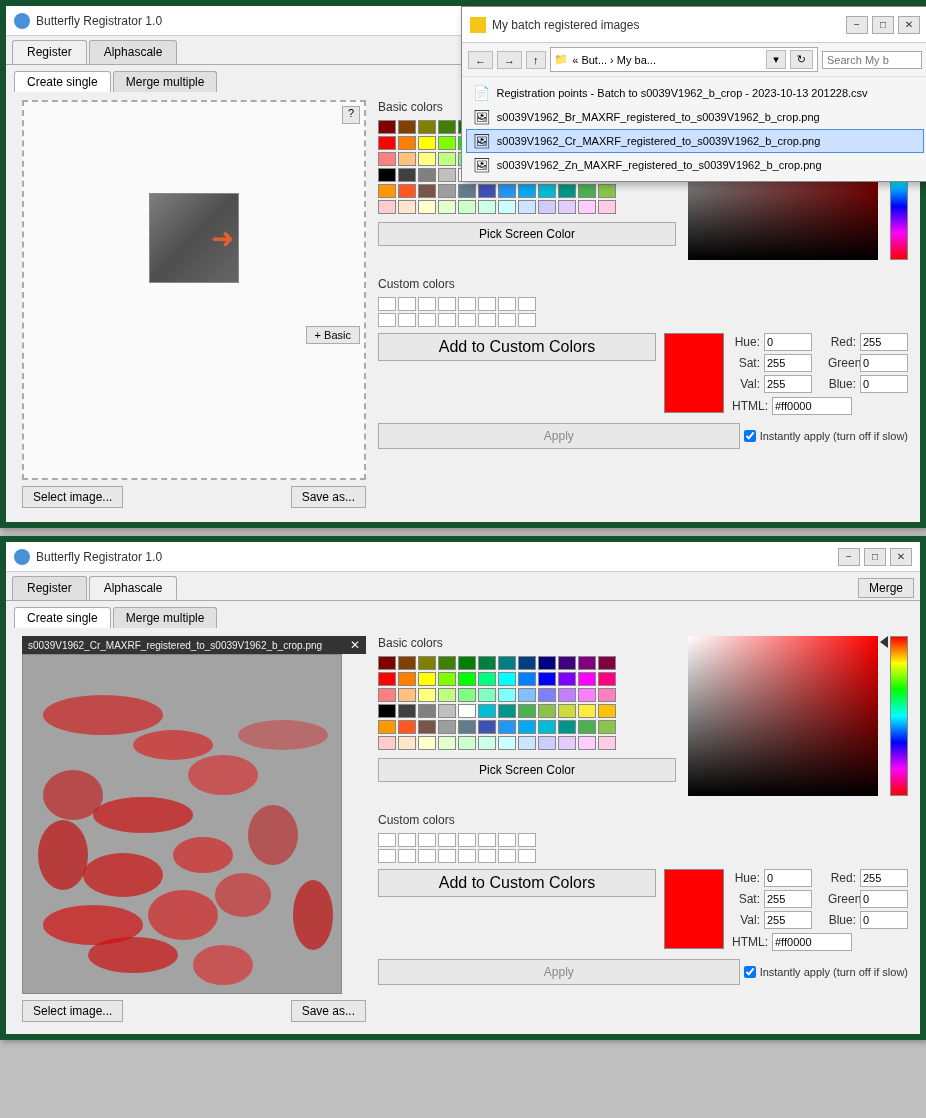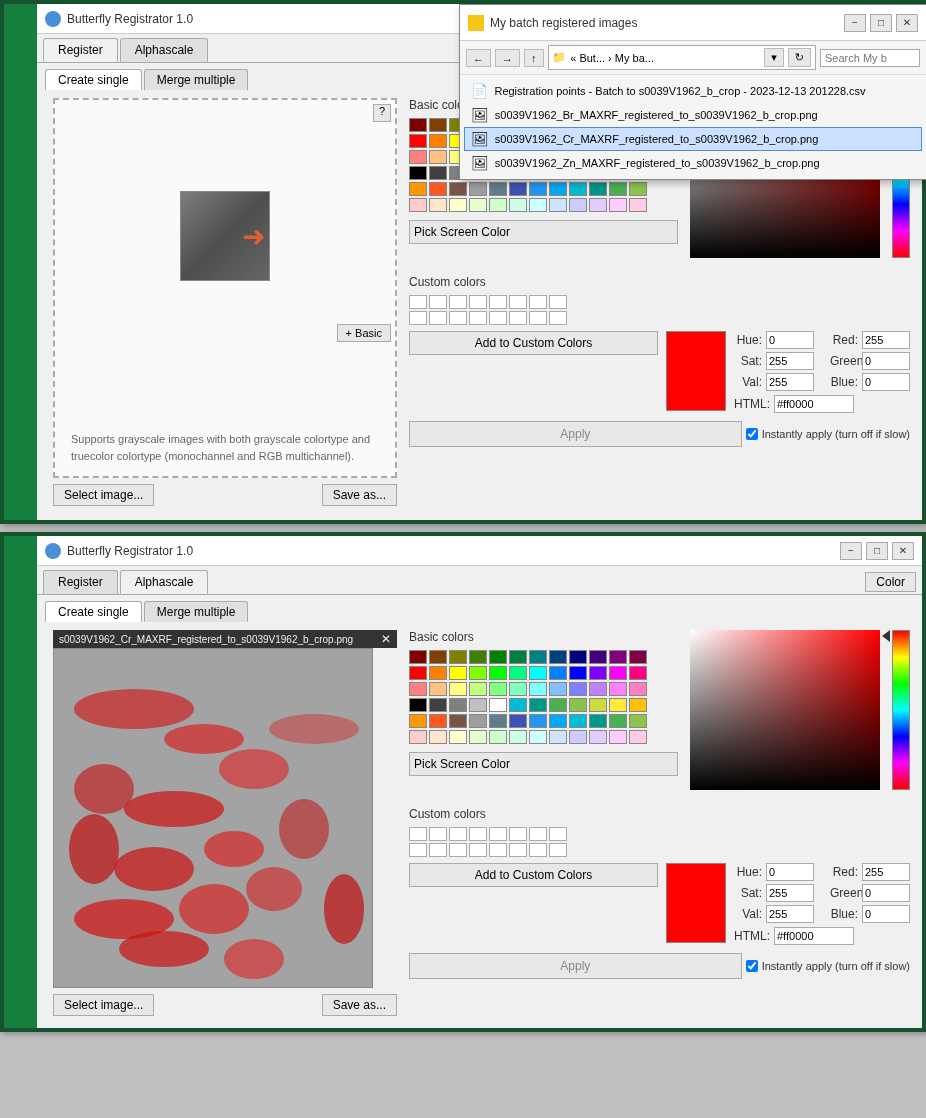--- a/index.html
+++ b/index.html
@@ -6,25 +6,24 @@
     body {
       font-family: 'Segoe UI', Arial, sans-serif;
       font-size: 12px;
       background: #c0c0c0;
       width: 926px;
       min-height: 1118px;
     }
 
     
     .window {
-      border: 4px solid #14532d;
+      border: 6px solid #14532d;
       background: #15803d;
       box-shadow: 2px 2px 6px rgba(0,0,0,0.3);
       position: relative;
-      padding-left: 33px;
     }
     .window-titlebar {
       background: #fff;
       border-bottom: 1px solid #ccc;
       display: flex;
       align-items: center;
       padding: 4px 8px;
       height: 30px;
     }
     .window-titlebar .app-icon {
@@ -245,21 +244,21 @@
       cursor: pointer;
     }
     .pick-screen-color-btn {
       display: block;
       width: 100%;
       padding: 4px;
       border: 1px solid #aaa;
       background: #e8e8e8;
       cursor: pointer;
       font-size: 12px;
-      text-align: left;
+      text-align: center;
       margin-bottom: 10px;
     }
     .gradient-square {
       position: absolute;
       left: 0; top: 0;
       width: 190px; height: 160px;
       background: linear-gradient(to bottom, rgba(0,0,0,0) 0%, #000 100%),
                   linear-gradient(to right, #fff 0%, #f00 100%);
     }
     .gradient-bar {
@@ -294,21 +293,21 @@
       background: #fff;
       cursor: pointer;
     }
     .add-custom-btn {
       display: block;
       width: 100%;
       padding: 4px;
       border: 1px solid #aaa;
       background: #e8e8e8;
       cursor: pointer;
-      font-size: 12px;
+      font-size: 16px;
       text-align: center;
       margin-bottom: 20px;
     }
     .color-preview-box {
       width: 60px; height: 80px;
       background: #ff0000;
       border: 1px solid #888;
       flex-shrink: 0;
     }
     .color-input-row {
@@ -529,21 +528,20 @@
         <div class="drop-zone-top">
           <div class="help-btn">?</div>
         </div>
         <div class="drop-zone-image-area">
           <div class="image-thumb">
             <div class="image-thumb-content"></div>
           </div>
           <div class="arrow-overlay">➜</div>
           <button class="copy-btn">+ Basic</button>
         </div>
-        <div class="drop-info">Supports grayscale images with both grayscale colortype and truecolor colortype (monochannel and RGB multichannel).</div>
       </div>
       <div class="drop-footer">
         <button class="select-image-btn">Select image...</button>
         <button class="save-as-btn">Save as...</button>
       </div>
     </div>
 
     <div class="right-panel">
       <div class="color-section-row">
         <div class="color-left">
@@ -725,21 +723,21 @@
         <span>📁</span>
         <span>« But... › My ba...</span>
         <button class="fb-nav-btn" style="margin-left:auto;">▾</button>
         <button class="fb-nav-btn">↻</button>
       </div>
       <input type="text" class="fb-search" placeholder="Search My b" style="">
     </div>
     <div class="fb-file-list" id="top-file-list">
         <div class="fb-file-item">
           <span style="font-size: 14px;">📄</span>
-          <span style="font-size: 11px; overflow: hidden; text-overflow: ellipsis; white-space: nowrap;">Registration points - Batch to s0039V1962_b_crop - 2023-12-13 201228.csv</span>
+          <span style="font-size: 11px; overflow: hidden; text-overflow: ellipsis; white-space: nowrap;">Registration points - Batch to s0039V1962_b_crop - 2023-10-13 201228.csv</span>
         </div>
         <div class="fb-file-item">
           <span style="font-size: 14px;">🖼</span>
           <span style="font-size: 11px; overflow: hidden; text-overflow: ellipsis; white-space: nowrap;">s0039V1962_Br_MAXRF_registered_to_s0039V1962_b_crop.png</span>
         </div>
         <div class="fb-file-item selected">
           <span style="font-size: 14px;">🖼</span>
           <span style="font-size: 11px; overflow: hidden; text-overflow: ellipsis; white-space: nowrap;">s0039V1962_Cr_MAXRF_registered_to_s0039V1962_b_crop.png</span>
         </div>
         <div class="fb-file-item">
@@ -757,21 +755,21 @@
     <div class="window-controls">
       <div class="win-btn">−</div>
       <div class="win-btn">□</div>
       <div class="win-btn close">✕</div>
     </div>
   </div>
 
   <div class="tab-bar">
     <div class="tab">Register</div>
     <div class="tab active">Alphascale</div>
-    <button class="about-btn">Color</button>
+    <button class="about-btn">Merge</button>
   </div>
 
   <div class="inner-tab-bar">
     <div class="inner-tab active">Create single</div>
     <div class="inner-tab">Merge multiple</div>
   </div>
 
   <div class="main-content">
 
     <div class="left-panel">

